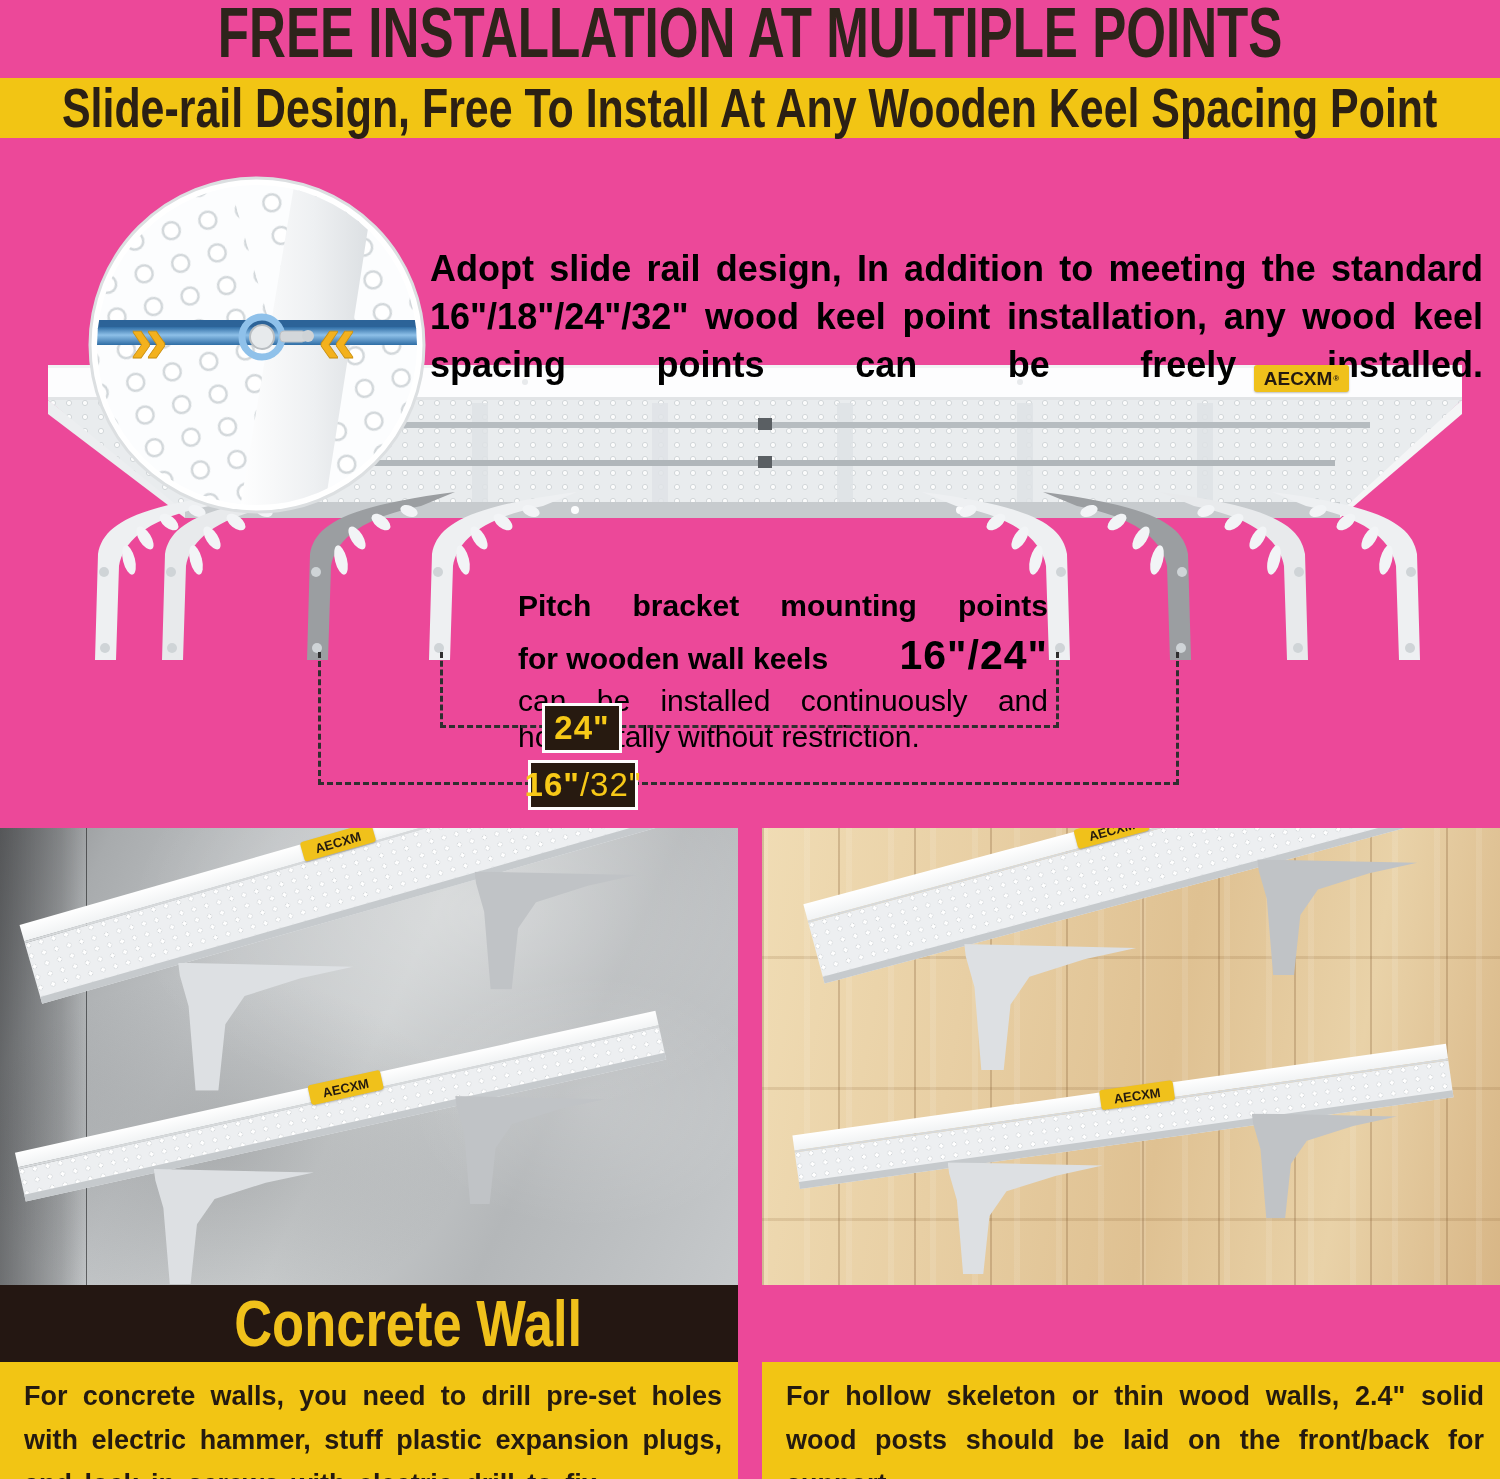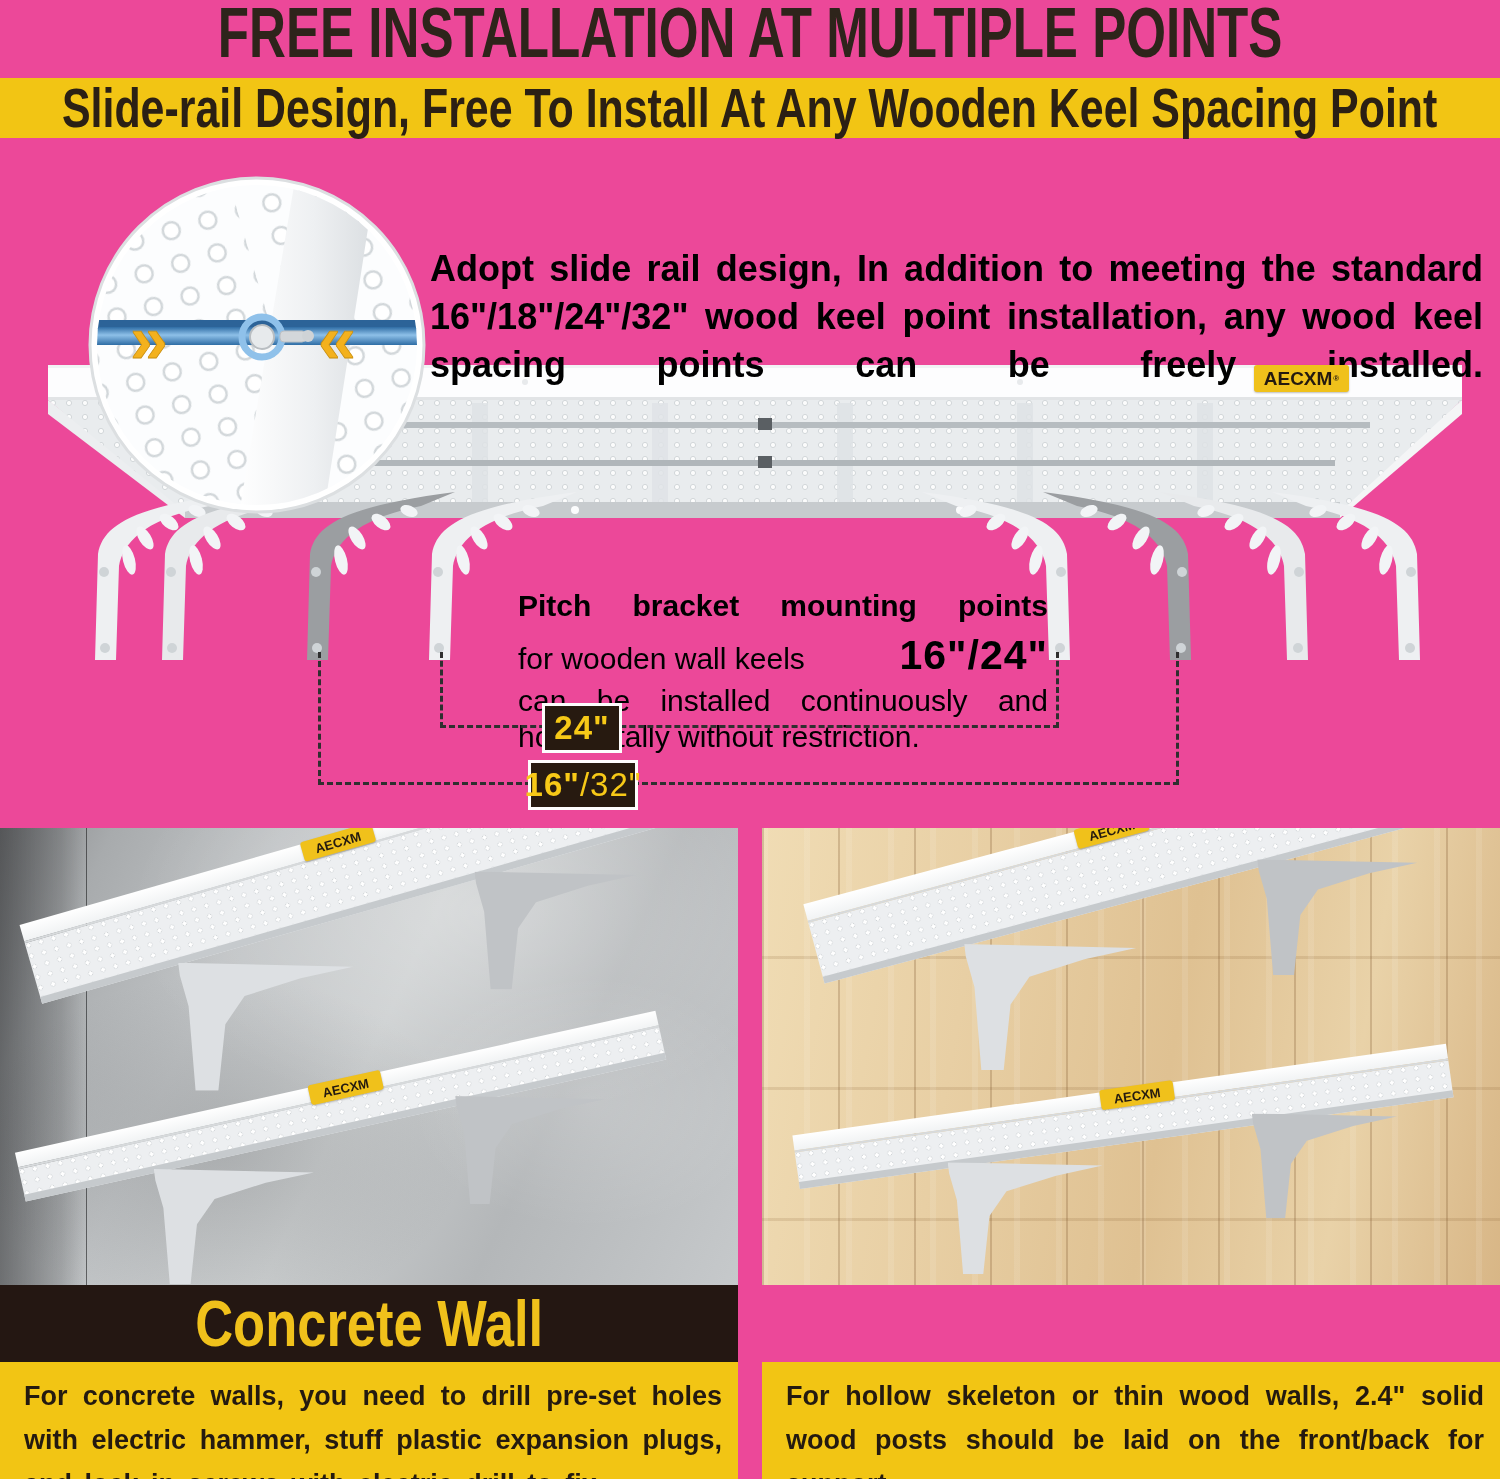--- a/index.html
+++ b/index.html
@@ -13,21 +13,21 @@
   .title-row span{font-size:70px;font-weight:800;letter-spacing:0px;color:#2E241B;--sx:0.73;}
   .banner{left:0;top:78px;width:1500px;height:60px;background:#F2C514;display:flex;align-items:center;justify-content:center;}
   .banner span{font-size:55px;font-weight:700;color:#2B2014;--sx:0.78;}
 
   
   .intro{left:430px;top:209px;width:1053px;font-size:36px;font-weight:700;line-height:48px;
          text-align:justify;text-align-last:justify;color:#000;word-spacing:4px;}
   .pitch{left:518px;top:543px;width:530px;color:#000;margin-top:46px;}
   .pitch-l1{font-size:30px;font-weight:700;text-align:justify;text-align-last:justify;word-spacing:6px;margin-bottom:9px;}
   .pitch-l2{display:flex;justify-content:space-between;align-items:baseline;margin-bottom:4px;}
-  .pitch-l2 .lead{font-size:30px;font-weight:400;}
+  .pitch-l2 .lead{font-size:30px;font-weight:700;}
   .pitch-l2 .hl{font-size:41px;font-weight:800;letter-spacing:1px;}
   .pitch-rest{font-size:30px;font-weight:400;text-align:justify;line-height:36px;}
 
   
   .dashv{width:0;border-left:3px dashed #2f2f2f;}
   .dashh{height:0;border-top:3px dashed #2f2f2f;}
   .badge{background:#271A10;color:#F7C917;display:flex;align-items:center;justify-content:center;
          font-weight:800;font-size:33px;box-shadow:0 0 0 3px #fdfdfd;z-index:5;letter-spacing:1px;}
   .badge .thin{font-weight:500;}
 
@@ -49,21 +49,21 @@
   .corner-shade{left:0;top:0;width:86px;height:457px;
       background:linear-gradient(90deg, rgba(30,31,33,.48), rgba(30,31,33,.18) 72%, rgba(30,31,33,0));
       border-right:1px solid rgba(0,0,0,.18);}
   .photo-wood{background-color:#e2c498;background-image:
       linear-gradient(90deg, rgba(120,80,40,.25) 0 2px, transparent 2px 76px),
       repeating-linear-gradient(90deg, rgba(255,255,255,.10) 0 6px, rgba(255,255,255,0) 6px 42px),
       repeating-linear-gradient(180deg, rgba(130,90,45,0) 0 128px, rgba(130,90,45,.16) 128px 131px),
       linear-gradient(100deg,#f0dcb4 0%,#e8cfa4 28%,#dfc192 55%,#e9d2a8 78%,#d8b686 100%);
       background-size:76px 100%, auto, auto, auto;}
   .band-head{position:absolute;left:0;top:457px;width:100%;height:77px;background:#241712;
-      display:flex;align-items:center;justify-content:center;}
+      display:flex;align-items:center;justify-content:center;padding-left:39px;}
   .band-head span{font-size:64px;font-weight:800;color:#F0C11B;--sx:0.82;}
   .band-text{position:absolute;left:0;top:534px;width:100%;height:117px;background:#F2C514;}
   .band-text p{margin:12px 16px 0 24px;font-size:27px;font-weight:700;line-height:44px;
       color:#241A10;text-align:justify;word-spacing:5px;}
 
   
   .shelf{position:absolute;}
   .board{position:relative;background:linear-gradient(#ffffff,#f1f3f4);border-bottom:2px solid #d7dadc;}
   .mesh{background-color:#edeff1;border-bottom:7px solid #c6cacd;
         background-image:radial-gradient(circle at 3px 3px, #ffffff 1.6px, rgba(196,201,204,.9) 2.2px, transparent 2.7px);

